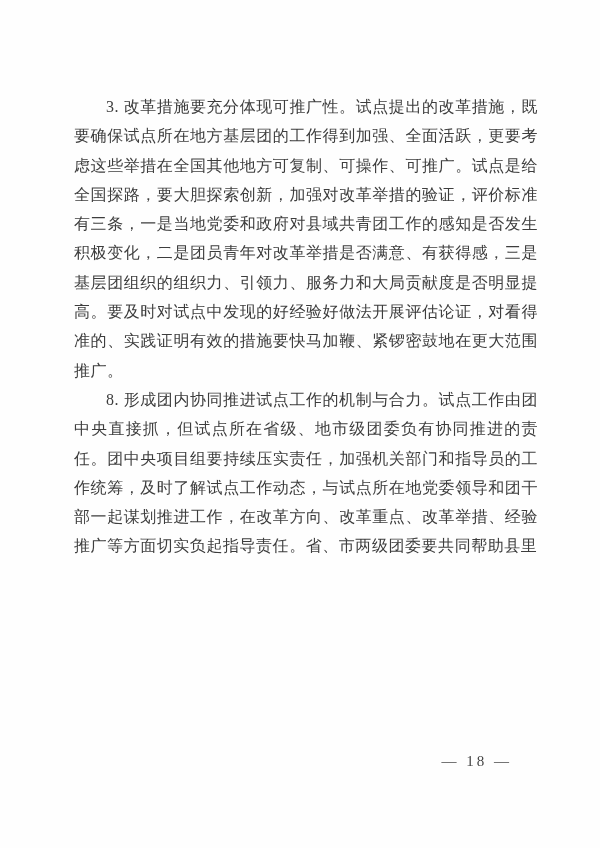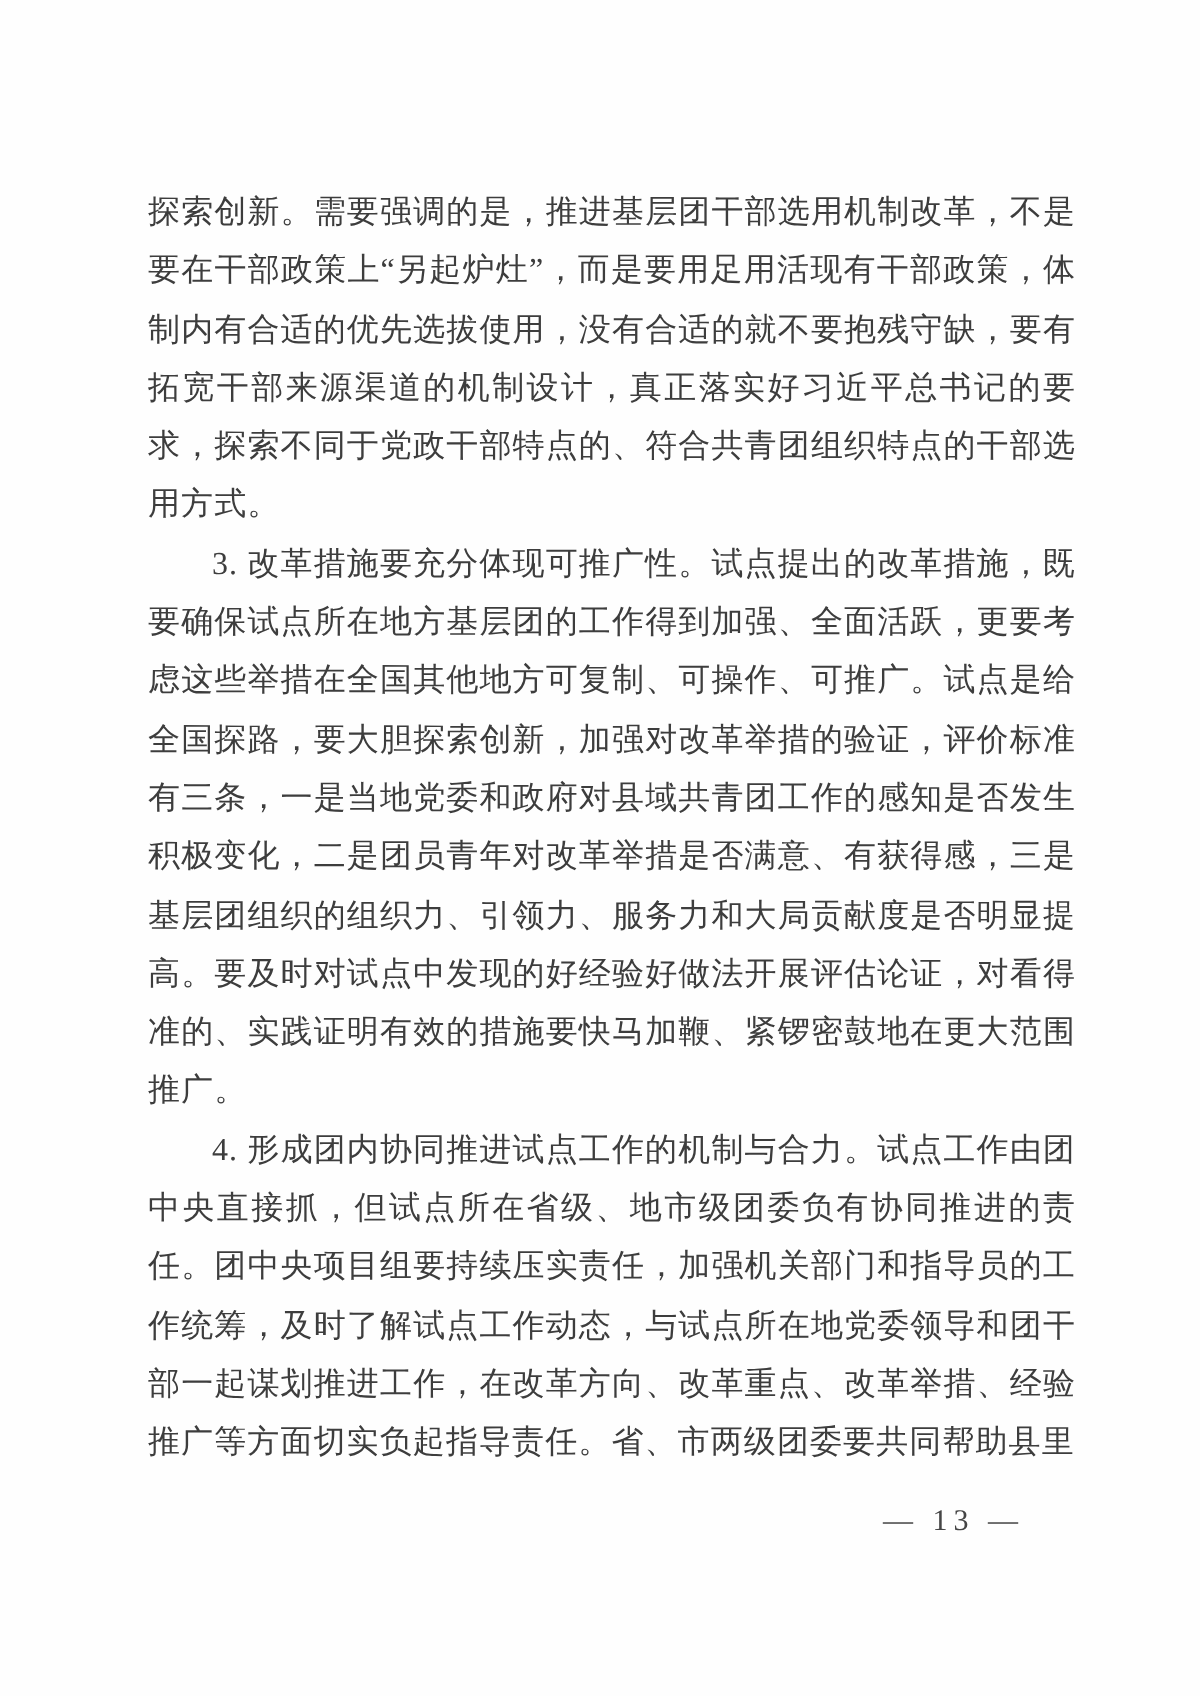--- a/index.html
+++ b/index.html
@@ -50,23 +50,22 @@
     white-space: nowrap;
   }
 </style>
 </head>
 <body>
 
 <div class="page">
 
   <div class="text-block">
 
-    <p class="para no-indent"><span>探索创新。需要强调的是，推进基层团干部选用机制改革，不是要在干部政策上“另起炉灶”，而是要用足用活现有干部政策，体制内有合适的优先选拔使用，没有合适的就不要抱残守缺，要有拓宽干部来源渠道的机制设计，真正落实好习近平总书记的要求，探索不同于党政干部特点的、符合共青团组织特点的干部选用方式。</span></p>
 
     <p class="para"><span class="item-heading">3. 改革措施要充分体现可推广性。</span><span>试点提出的改革措施，既要确保试点所在地方基层团的工作得到加强、全面活跃，更要考虑这些举措在全国其他地方可复制、可操作、可推广。试点是给全国探路，要大胆探索创新，加强对改革举措的验证，评价标准有三条，一是当地党委和政府对县域共青团工作的感知是否发生积极变化，二是团员青年对改革举措是否满意、有获得感，三是基层团组织的组织力、引领力、服务力和大局贡献度是否明显提高。要及时对试点中发现的好经验好做法开展评估论证，对看得准的、实践证明有效的措施要快马加鞭、紧锣密鼓地在更大范围推广。</span></p>
 
-    <p class="para"><span class="item-heading">4. 形成团内协同推进试点工作的机制与合力。</span><span>试点工作由团中央直接抓，但试点所在省级、地市级团委负有协同推进的责任。团中央项目组要持续压实责任，加强机关部门和指导员的工作统筹，及时了解试点工作动态，与试点所在地党委领导和团干部一起谋划推进工作，在改革方向、改革重点、改革举措、经验推广等方面切实负起指导责任。省、市两级团委要共同帮助县里</span></p>
+    <p class="para"><span class="item-heading">8. 形成团内协同推进试点工作的机制与合力。</span><span>试点工作由团中央直接抓，但试点所在省级、地市级团委负有协同推进的责任。团中央项目组要持续压实责任，加强机关部门和指导员的工作统筹，及时了解试点工作动态，与试点所在地党委领导和团干部一起谋划推进工作，在改革方向、改革重点、改革举措、经验推广等方面切实负起指导责任。省、市两级团委要共同帮助县里</span></p>
 
   </div>
 
-  <div class="page-number">— 13 —</div>
+  <div class="page-number">— 18 —</div>
 
 </div>
 
 </body></html>

